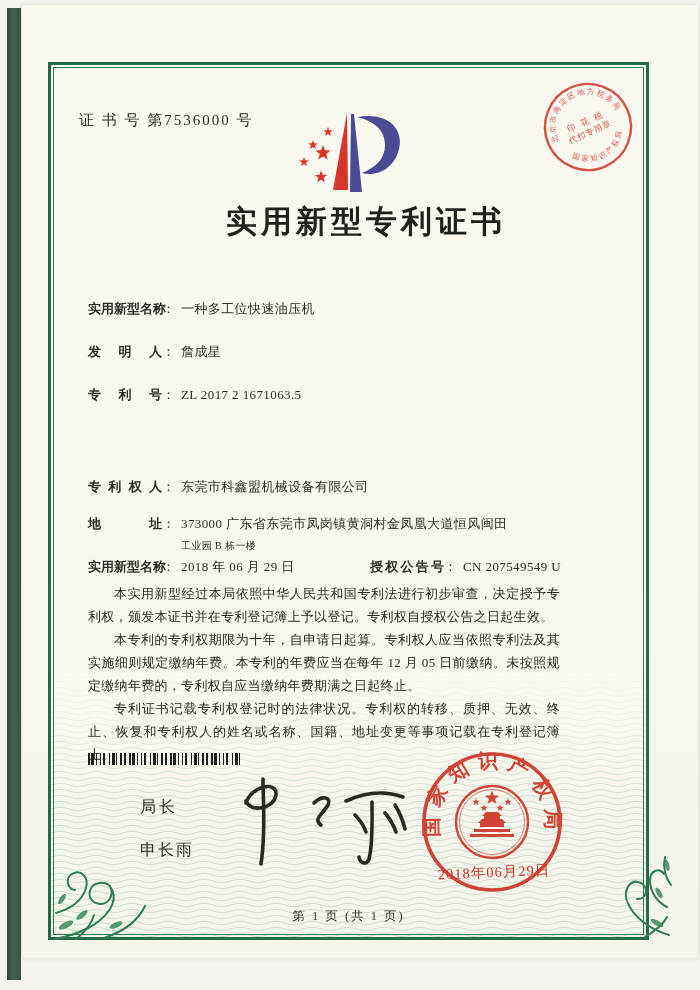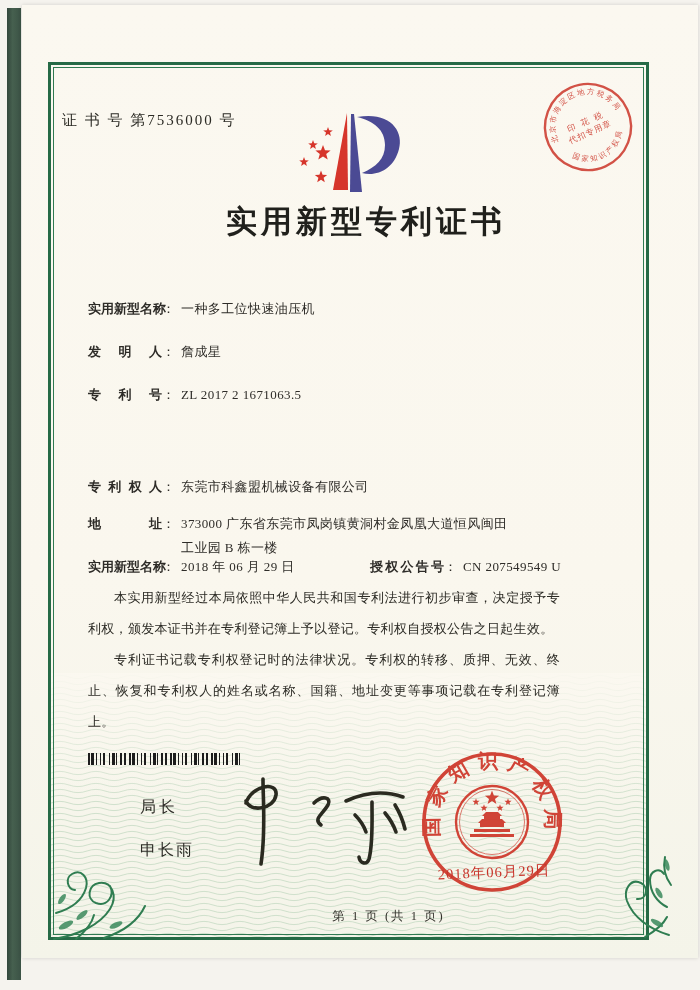--- a/index.html
+++ b/index.html
@@ -9,48 +9,48 @@
         background:linear-gradient(90deg,#33473c,#46604f 40%,#3b5245);}
   .paper{position:absolute;left:22px;top:5px;width:676px;height:953px;
          background:linear-gradient(180deg,#fbf8f0 0%,#faf7ee 60%,#f4f4e9 100%);
          box-shadow:0 0 4px rgba(0,0,0,.15);}
   .frame{position:absolute;left:26px;top:57px;width:601px;height:878px;
          border:3px solid #266a46;box-sizing:border-box;}
   .frame::after{content:'';position:absolute;inset:2px;border:1px solid #2f7a52;}
   .waves{position:absolute;left:29px;top:668px;width:595px;height:264px;}
   .wavefade{position:absolute;left:29px;top:668px;width:595px;height:130px;
             background:linear-gradient(180deg,rgba(251,248,240,.95) 0%,rgba(251,248,240,0) 100%);}
-  .certno{position:absolute;left:40px;top:106px;font-size:15px;letter-spacing:2px;color:#2b2a24;}
+  .certno{position:absolute;left:57px;top:106px;font-size:15px;letter-spacing:2px;color:#2b2a24;}
   .logo{position:absolute;left:258px;top:100px;width:160px;height:95px;}
   .taxseal{position:absolute;left:511px;top:67px;width:110px;height:110px;opacity:.92;}
   .title{position:absolute;left:44px;top:196px;width:600px;text-align:center;
          font-size:31px;font-weight:600;letter-spacing:4px;color:#20201c;}
   .frow{position:absolute;left:66px;width:560px;font-size:13px;color:#2e2c28;white-space:nowrap;}
   .flabel{display:inline-block;width:74px;text-align:justify;text-align-last:justify;font-weight:bold;}
   .fcolon{display:inline-block;width:13px;}
   .fvalue{margin-left:6px;letter-spacing:.4px;}
-  .addr2{position:absolute;left:159px;top:534px;font-size:13px;color:#2e2c28;letter-spacing:.4px;}
+  .addr2{position:absolute;left:159px;top:534px;font-size:10px;color:#2e2c28;letter-spacing:.4px;}
   .gpair2{position:absolute;left:282px;top:0;}
-  .bodytext{position:absolute;left:66px;top:577px;width:472px;font-size:13px;line-height:31px;
+  .bodytext{position:absolute;left:66px;top:577px;width:472px;font-size:13px;line-height:23px;
             color:#2b2a24;text-align:justify;letter-spacing:.3px;}
   .bodytext p{margin:0;text-indent:2em;}
   .barcode{position:absolute;left:66px;top:748px;width:152px;height:12px;
      background:repeating-linear-gradient(90deg,#1d1d1d 0 1.5px,transparent 1.5px 3px,
        #1d1d1d 3px 6px,transparent 6px 7.5px,#1d1d1d 7.5px 8.5px,transparent 8.5px 11.5px,
        #1d1d1d 11.5px 13px,transparent 13px 15px,#1d1d1d 15px 17px,transparent 17px 20.5px);}
   .dirtitle{position:absolute;left:118px;top:792px;font-family:"Liberation Sans",sans-serif;
             font-size:16px;font-weight:500;letter-spacing:3px;color:#2c2b26;}
   .dirname{position:absolute;left:118px;top:835px;font-family:"Liberation Sans",sans-serif;
            font-size:16px;font-weight:400;letter-spacing:2px;color:#2c2b26;}
   .signature{position:absolute;left:196px;top:764px;width:200px;height:105px;}
   .officeseal{position:absolute;left:390px;top:737px;width:160px;height:160px;}
   .sealdate{position:absolute;left:392px;top:858px;width:160px;text-align:center;
             font-size:14.5px;color:#c8342a;letter-spacing:1px;transform:rotate(-2.5deg);}
   .footer{position:absolute;left:26px;top:903px;width:601px;text-align:center;
-          font-size:12.5px;letter-spacing:2px;color:#33322c;padding-left:40px;}
+          font-size:12.5px;letter-spacing:2px;color:#33322c;}
   .fl-left{position:absolute;left:24px;top:812px;width:110px;height:125px;}
   .fl-right{position:absolute;left:575px;top:840px;width:78px;height:95px;}
   svg text{font-family:"Liberation Serif",serif;}
 </style>
 </head>
 <body>
 
 <div class="stage">
   <div class="edge"></div>
 
@@ -154,20 +154,21 @@
     </div>
     <div class="addr2">工业园 B 栋一楼</div>
 
     <div class="frow" style="top:553px">
       <span><span class="flabel">实用新型名称</span><span class="fcolon">：</span><span class="fvalue">2018 年 06 月 29 日</span></span>
       <span class="gpair2"><span class="flabel">授权公告号</span><span class="fcolon">：</span><span class="fvalue">CN 207549549 U</span></span>
     </div>
 
     <div class="bodytext">
       <p>本实用新型经过本局依照中华人民共和国专利法进行初步审查，决定授予专利权，颁发本证书并在专利登记簿上予以登记。专利权自授权公告之日起生效。</p>
+      <p>本专利的专利权期限为十年，自申请日起算。专利权人应当依照专利法及其实施细则规定缴纳年费。本专利的年费应当在每年 12 月 05 日前缴纳。未按照规定缴纳年费的，专利权自应当缴纳年费期满之日起终止。</p>
       <p>专利证书记载专利权登记时的法律状况。专利权的转移、质押、无效、终止、恢复和专利权人的姓名或名称、国籍、地址变更等事项记载在专利登记簿上。</p>
     </div>
 
     <div class="barcode"></div>
 
     <div class="dirtitle">局长</div>
     <div class="dirname">申长雨</div>
 
     <svg class="signature" viewBox="0 0 200 105">
       <g fill="none" stroke="#2a2a20" stroke-width="3.6" stroke-linecap="round" stroke-linejoin="round">

